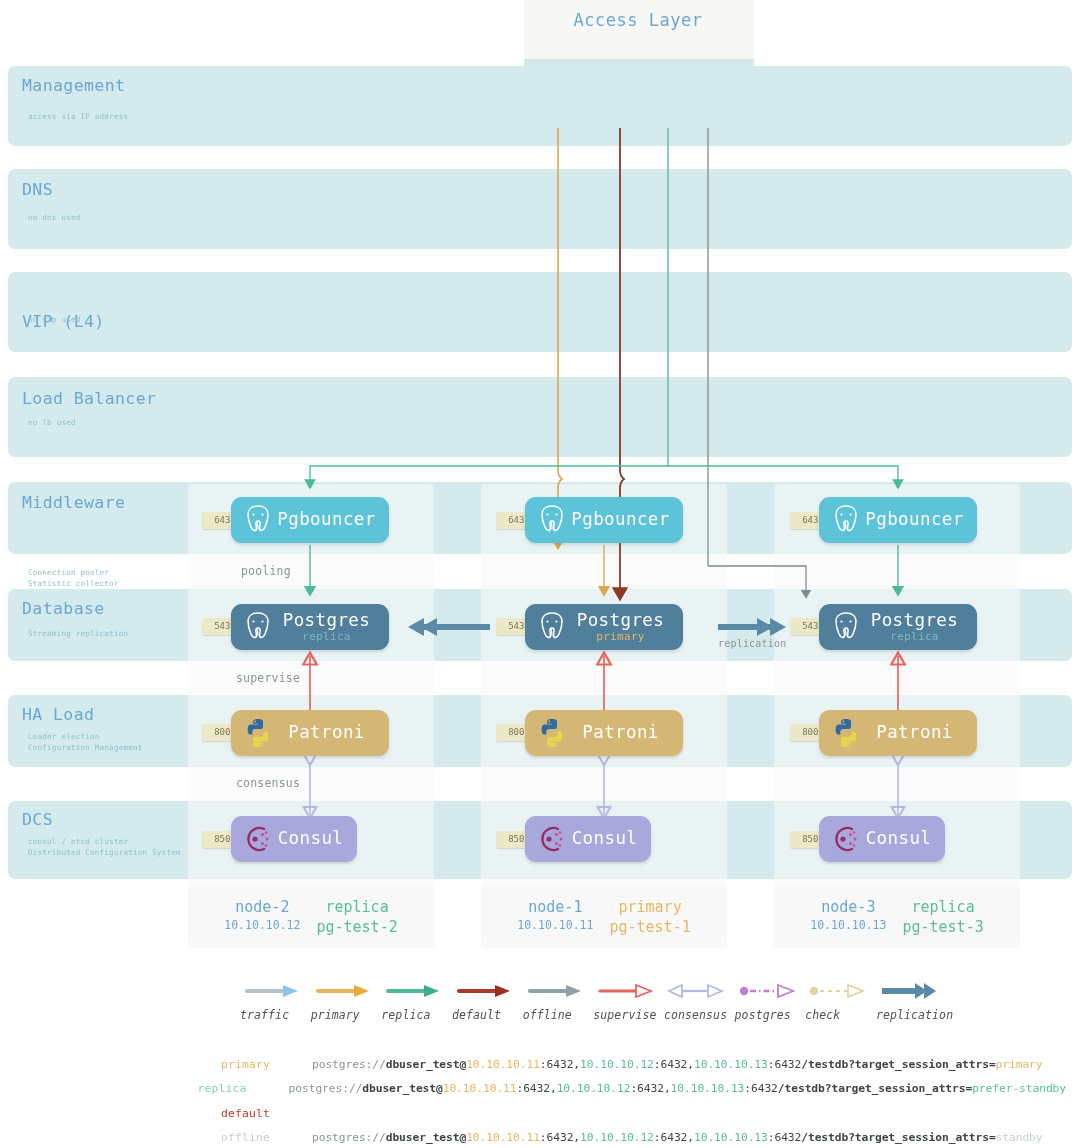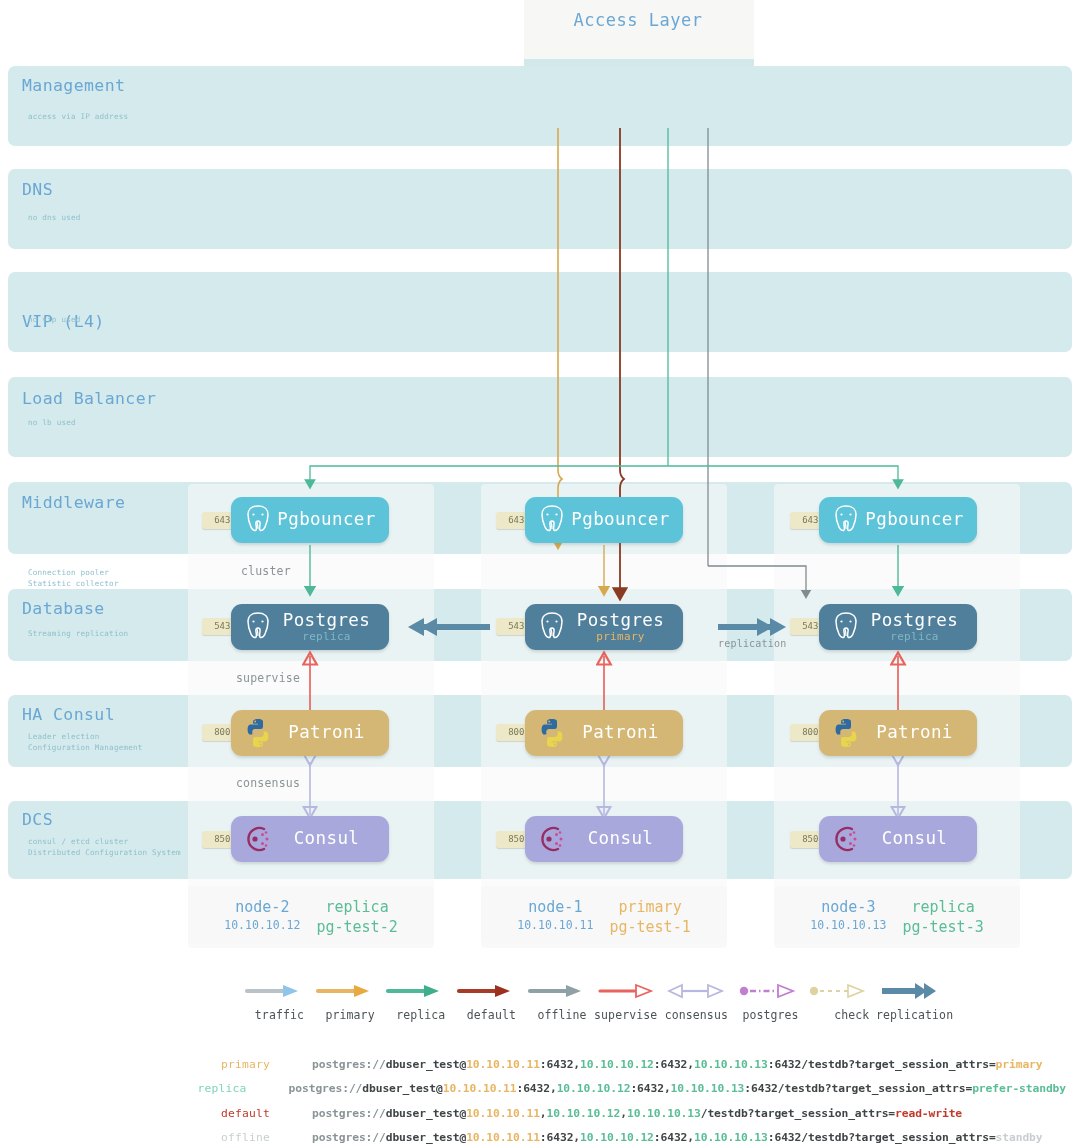--- a/index.html
+++ b/index.html
@@ -54,21 +54,21 @@
   .card .logo{width:36px;height:36px;margin-left:9px;flex:0 0 auto;}
   .card .ctext{flex:1;text-align:center;padding-right:12px;line-height:1;}
   .card .cname{font-size:17.5px;letter-spacing:.4px;display:block;}
   .card .crole{font-size:11px;display:block;margin-top:1px;letter-spacing:.3px;}
   .role-primary{color:#e8b663;}
   .role-replica{color:#7fb7c6;}
 
   .card.pgb{background:#5cc3d8;width:158px;}
   .card.pg{background:#4f7f9b;width:158px;}
   .card.patroni{background:#d5b775;width:158px;}
-  .card.consul{background:#a9a8dd;width:158px;}
+  .card.consul{background:#a9a8dd;width:126px;}
 
   
   .port{
     position:absolute;height:17px;min-width:34px;padding:0 6px;
     background:#ece8c8;border-radius:3px;
     color:#7c7a54;font-size:9px;line-height:17px;text-align:center;
     box-shadow:0 1px 1px rgba(120,120,90,.25);
   }
 
   
@@ -84,29 +84,29 @@
   .nf-name{color:#6aa7d4;font-size:15px;}
   .nf-ip{color:#6aa7d4;font-size:11.5px;}
   .nf-role{font-size:15px;}
   .nf-cluster{font-size:15px;}
   .r-primary{color:#e8b663;}
   .r-replica{color:#59bd95;}
 
   
   .legend{position:absolute;left:240px;top:980px;width:700px;height:52px;}
   .legend-row{display:flex;justify-content:space-between;align-items:flex-start;}
-  .lg-item{width:64px;text-align:right;}
+  .lg-item{width:64px;text-align:left;font-style:italic;}
   .lg-item svg{display:block;margin:0 auto;}
   .lg-label{color:#4d5356;font-size:11.5px;margin-top:6px;letter-spacing:.1px;white-space:nowrap;}
 
   
   .conns{position:absolute;left:186px;top:1052px;width:880px;}
   .conn-row{height:24.5px;display:flex;align-items:center;font-size:11.3px;}
   .conn-tag{width:84px;text-align:right;padding-right:0;letter-spacing:.2px;}
-  .conn-str{margin-left:42px;color:#3f4547;white-space:nowrap;letter-spacing:-.1px;font-weight:bold;}
+  .conn-str{margin-left:42px;color:#3f4547;white-space:nowrap;letter-spacing:-.1px;}
   .t-primary{color:#e8b663;}
   .t-replica{color:#7fd3bd;}
   .t-default{color:#c0392b;}
   .t-offline{color:#c8cfd1;}
   .c-ip1{color:#e8b663;}
   .c-ip2{color:#59bd95;}
   .c-ip3{color:#59bd95;}
   .c-scheme{color:#8a9497;}
   .c-rw{color:#c0392b;}
   .c-standby{color:#c8cfd1;}
@@ -169,21 +169,21 @@
   <div class="band" style="top:482px;height:72px;"></div>
   <div class="band-title" style="top:493px;">Middleware</div>
   <div class="band-sub" style="top:519px;margin-top:48px;">Connection pooler
 Statistic collector</div>
 
   <div class="band" style="top:589px;height:72px;"></div>
   <div class="band-title" style="top:599px;">Database</div>
   <div class="band-sub" style="top:628px;">Streaming replication</div>
 
   <div class="band" style="top:695px;height:72px;"></div>
-  <div class="band-title" style="top:705px;">HA Consul</div>
+  <div class="band-title" style="top:705px;">HA Load</div>
   <div class="band-sub" style="top:731px;">Leader election
 Configuration Management</div>
 
   <div class="band" style="top:801px;height:78px;"></div>
   <div class="band-title" style="top:810px;">DCS</div>
   <div class="band-sub" style="top:836px;">consul / etcd cluster
 Distributed Configuration System</div>
 
   <div class="node-col" style="left:188px;top:484px;height:459px;"></div>
   <div class="node-col" style="left:481px;top:484px;height:459px;"></div>
@@ -278,21 +278,21 @@
       <path d="M18 4c-6 0-10 3.2-10 8.5 0 5 1.4 9 3 12.5 1 2.2 2.6 3.6 4 3.6 1 0 1.4-.8 1.4-2.4 0-1.6-.5-3.4-.5-5 0-1.4.8-2.3 2.1-2.3s2.1.9 2.1 2.3c0 1.6-.5 3.4-.5 5 0 1.6.4 2.4 1.4 2.4 1.4 0 3-1.4 4-3.6 1.6-3.5 3-7.5 3-12.5C28 7.2 24 4 18 4z" fill="none" stroke="#ffffff" stroke-width="1.5"></path>
       <circle cx="13.5" cy="12.5" r="1.1" fill="#ffffff"></circle>
       <circle cx="22.5" cy="12.5" r="1.1" fill="#ffffff"></circle>
       <path d="M17 20 q1 3 1 7" stroke="#ffffff" stroke-width="1.2" fill="none"></path>
     </svg>
     <span class="ctext">
       <span class="cname">Pgbouncer</span>
     </span>
   </div>
 
-  <div class="elabel" style="left:241px;top:564px;">cluster</div>
+  <div class="elabel" style="left:241px;top:564px;">pooling</div>
 
   <div class="port" style="left:202px;top:618px;">5432</div>
   <div class="card pg" style="left:231px;top:604px;">
     <svg class="logo" viewBox="0 0 36 36">
       <path d="M18 4c-6 0-10 3.2-10 8.5 0 5 1.4 9 3 12.5 1 2.2 2.6 3.6 4 3.6 1 0 1.4-.8 1.4-2.4 0-1.6-.5-3.4-.5-5 0-1.4.8-2.3 2.1-2.3s2.1.9 2.1 2.3c0 1.6-.5 3.4-.5 5 0 1.6.4 2.4 1.4 2.4 1.4 0 3-1.4 4-3.6 1.6-3.5 3-7.5 3-12.5C28 7.2 24 4 18 4z" fill="none" stroke="#ffffff" stroke-width="1.5"></path>
       <circle cx="13.5" cy="12.5" r="1.1" fill="#ffffff"></circle>
       <circle cx="22.5" cy="12.5" r="1.1" fill="#ffffff"></circle>
       <path d="M17 20 q1 3 1 7" stroke="#ffffff" stroke-width="1.2" fill="none"></path>
     </svg>
     <span class="ctext">
@@ -523,21 +523,20 @@
       <div class="conn-row">
         <div class="conn-tag t-primary">primary</div>
         <div class="conn-str"><span class="c-scheme">postgres://</span><b>dbuser_test@</b><span class="c-ip1">10.10.10.11</span>:6432,<span class="c-ip2">10.10.10.12</span>:6432,<span class="c-ip3">10.10.10.13</span>:6432<b>/testdb?target_session_attrs=</b><span class="t-primary">primary</span></div>
       </div>
       <div class="conn-row">
         <div class="conn-tag t-replica">replica</div>
         <div class="conn-str"><span class="c-scheme">postgres://</span><b>dbuser_test@</b><span class="c-ip1">10.10.10.11</span>:6432,<span class="c-ip2">10.10.10.12</span>:6432,<span class="c-ip3">10.10.10.13</span>:6432<b>/testdb?target_session_attrs=</b><span class="c-pstandby">prefer-standby</span></div>
       </div>
       <div class="conn-row">
         <div class="conn-tag t-default">default</div>
-        <div class="conn-str"><span class="c-scheme">postgres://</span><b>dbuser_test@</b><span class="c-ip1">10.10.10.11</span>,<span class="c-ip2">10.10.10.12</span>,<span class="c-ip3">10.10.10.13</span><b>/testdb?target_session_attrs=</b><span class="c-rw">read-write</span></div>
       </div>
       <div class="conn-row">
         <div class="conn-tag t-offline">offline</div>
         <div class="conn-str"><span class="c-scheme">postgres://</span><b>dbuser_test@</b><span class="c-ip1">10.10.10.11</span>:6432,<span class="c-ip2">10.10.10.12</span>:6432,<span class="c-ip3">10.10.10.13</span>:6432<b>/testdb?target_session_attrs=</b><span class="c-standby">standby</span></div>
       </div>
     </div>
 
 </div>
 
 </body></html>

